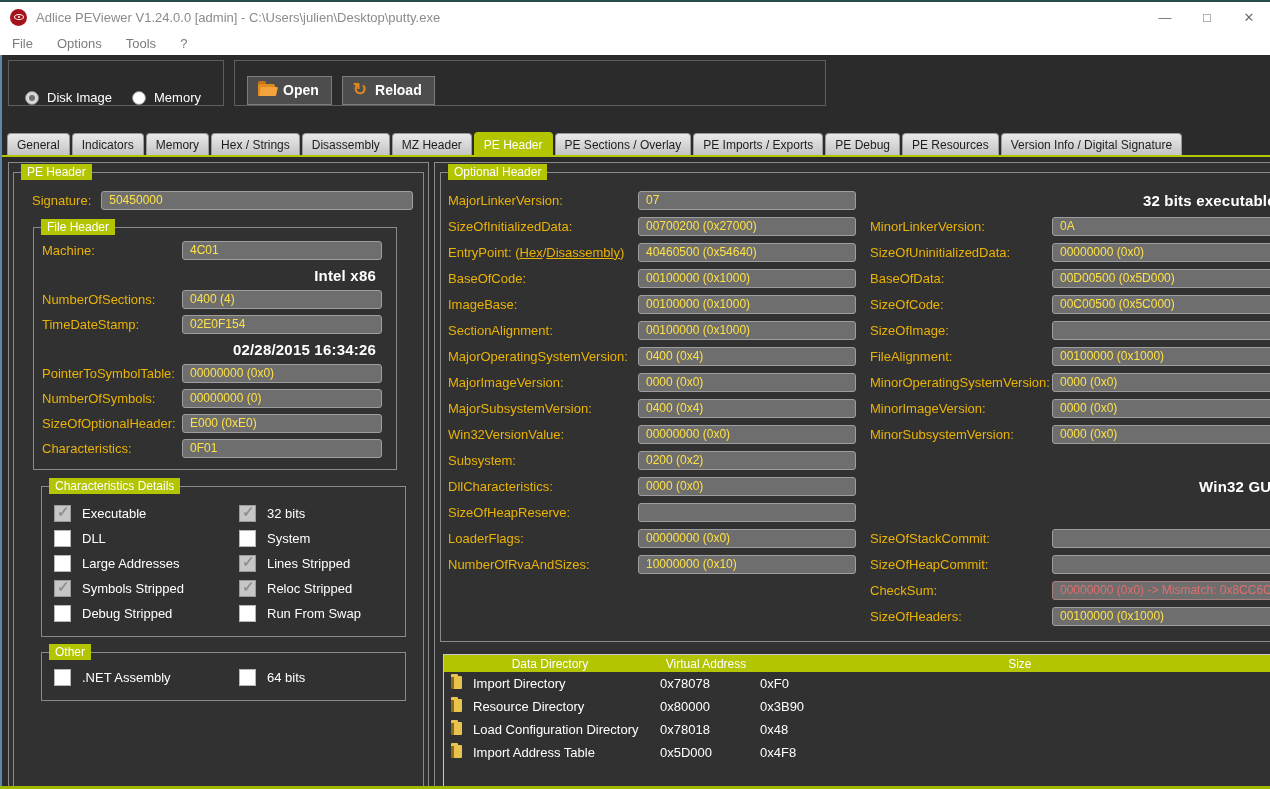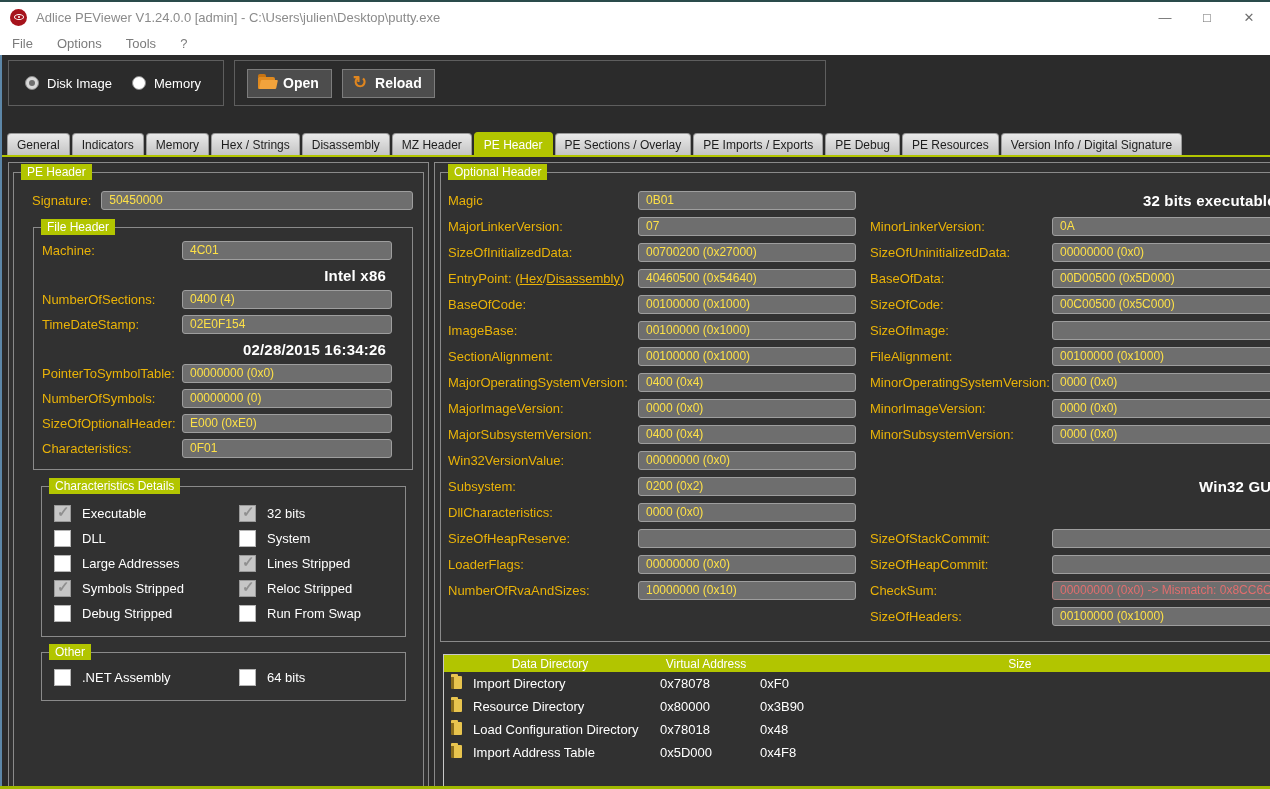--- a/index.html
+++ b/index.html
@@ -17,21 +17,21 @@
   .win-btn { width:42px; height:100%; display:flex; align-items:center; justify-content:center; color:#6f6f6f; font-size:13px; cursor:default; }
 
   
   .menubar { height:23px; background:#ffffff; display:flex; align-items:center; padding-left:12px; gap:0; }
   .menu-item { color:#7b7b7b; font-size:13px; padding:0 14px 0 0; margin-right:10px; }
 
   .app-body { height:734px; background:#2b2b2b; position:relative; border-left:2px solid #5d87a8; }
 
   
   .toolbar-row { display:flex; gap:10px; padding:5px 6px 3px 6px; }
-  .tgroup { border:1px solid #5e5e5e; height:46px; display:flex; align-items:center; }
+  .tgroup { border:1px solid #5e5e5e; height:46px; display:flex; align-items:flex-end; }
   .radio-group { width:216px; padding:0 16px; gap:20px; }
   .button-group { width:592px; padding:0 12px; gap:10px; }
   .radio { display:flex; align-items:center; gap:8px; }
   .radio .rdot { width:14px; height:14px; border-radius:50%; background:#ffffff; border:1px solid #8a8a8a; position:relative; }
   .radio[data-selected="true"] .rdot { background:#d9d9d9; }
   .radio[data-selected="true"] .rdot::after { content:""; position:absolute; inset:3px; border-radius:50%; background:#6f6f6f; }
   .radio .rlabel { color:#fff; font-size:13px; }
   .btn { background:#4d4d4d; border:1px solid #7d7d7d; color:#fff; font-weight:bold; font-size:14px; display:flex; align-items:center; gap:8px; padding:5px 12px 6px 10px; cursor:default; }
   .icon-open-folder { width:17px; height:12px; background:#e08a1f; border-radius:1px 2px 2px 1px; position:relative; }
   .icon-open-folder::before { content:""; position:absolute; top:-3px; left:0; width:8px; height:3px; background:#c8741263; background:#c87412; border-radius:2px 2px 0 0; }
@@ -52,21 +52,21 @@
 
   .groupbox { border:1px solid #8a8a8a; position:relative; }
   .gtag { position:absolute; top:-9px; left:7px; background:#b2c500; color:#fff; font-size:12px; line-height:16px; padding:0 6px; white-space:nowrap; }
 
   .pe-box { margin:9px 4px 4px 4px; height:622px; padding:14px 8px 8px 8px; }
   .sig-row { display:flex; align-items:center; height:26px; padding:0 2px 0 10px; gap:10px; }
   .lbl { color:#eab308; font-size:13px; white-space:nowrap; }
   .field { background:#6e6e6e; border:1px solid #9e9e9e; border-radius:3px; color:#fde047; font-size:12px; height:19px; line-height:17px; padding:0 7px; overflow:hidden; white-space:nowrap; }
   .sig-row .field { flex:1; }
 
-  .fh-box { margin:14px 2px 0 11px; padding:10px 20px 8px 8px; }
+  .fh-box { margin:14px 18px 0 11px; padding:10px 14px 8px 8px; }
   .frow { display:flex; align-items:center; height:25px; }
   .frow .lbl { width:140px; flex:0 0 auto; }
   .frow .field { width:235px; }
   .note-row { height:24px; display:flex; align-items:center; justify-content:flex-end; padding-right:6px; }
   .note { color:#fff; font-weight:bold; font-size:15px; letter-spacing:0.2px; }
 
   .chk-box { margin:16px 9px 0 19px; padding:14px 0 10px 12px; }
   .chk-grid { display:grid; grid-template-columns:185px 1fr; grid-auto-rows:25px; }
   .chk { display:flex; align-items:center; gap:11px; }
   .cb { width:17px; height:17px; background:#ffffff; border:1px solid #b5b5b5; position:relative; flex:0 0 auto; }
@@ -290,24 +290,20 @@
           </div>
         </div>
       </div>
 
       <div class="panel right">
         <div class="groupbox opt-box">
           <div class="gtag">Optional Header</div>
           <div class="opt-cols">
             <div class="colA">
               <div class="orow">
-                  <span class="lbl">Magic</span>
-                  <span class="field">0B01</span>
-                </div>
-              <div class="orow">
                   <span class="lbl">MajorLinkerVersion:</span>
                   <span class="field">07</span>
                 </div>
               <div class="orow">
                   <span class="lbl">SizeOfInitializedData:</span>
                   <span class="field">00700200 (0x27000)</span>
                 </div>
               <div class="orow">
                 <span class="lbl"><span>EntryPoint: (</span><span class="link">Hex</span><span>/</span><span class="link">Disassembly</span><span>)</span></span>
                 <span class="field">40460500 (0x54640)</span>

